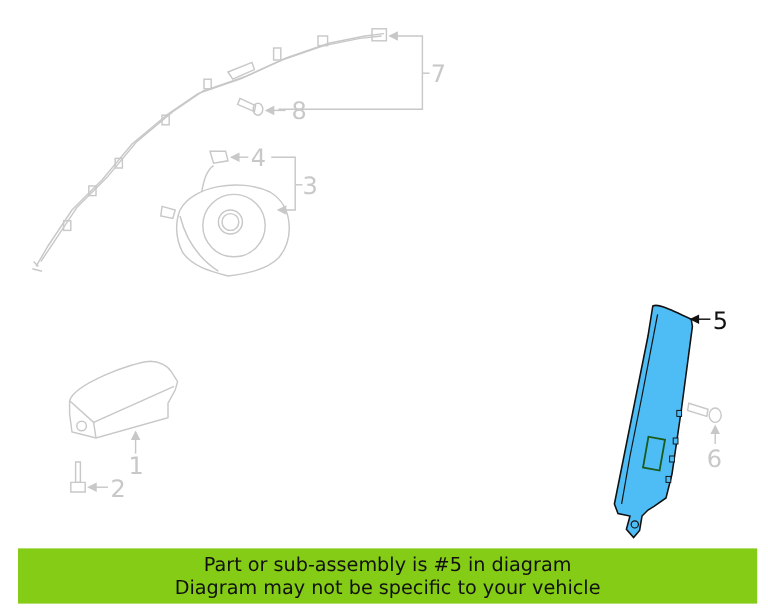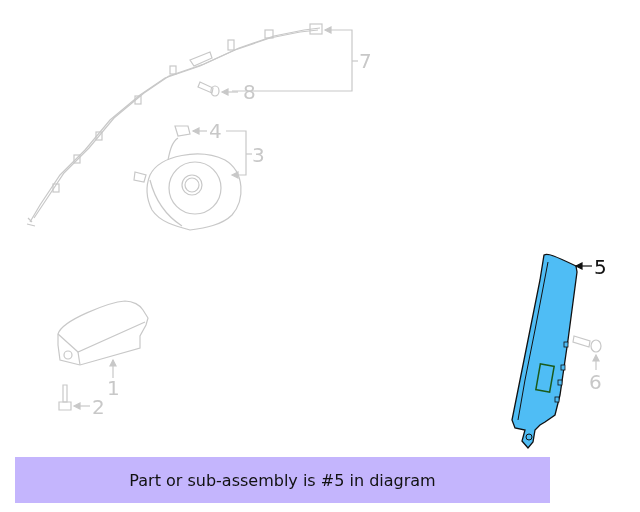--- a/index.html
+++ b/index.html
@@ -1,20 +1,20 @@
 <!DOCTYPE html>
 <html><head>
   <meta charset="utf-8">
   <style>
     html, body { margin: 0; padding: 0; background: #ffffff; }
     body { width: 640px; height: 512px; position: relative; overflow: hidden; font-family: "DejaVu Sans", sans-serif; }
     .diagram { position: absolute; left: 0; top: 0; width: 640px; height: 512px; }
     .callout { position: absolute; font-family: "DejaVu Sans", sans-serif; font-size: 20px; color: #c8c8c8; line-height: 1; }
     .callout.active { color: #111111; }
-    .banner { position: absolute; left: 15px; top: 457px; width: 535px; height: 46px; background: #c4b5fd;
+    .banner { position: absolute; left: 15px; top: 457px; width: 616px; height: 46px; background: #84cc16;
               display: flex; flex-direction: column; align-items: center; justify-content: center;
               font-family: "DejaVu Sans", sans-serif; font-size: 16px; color: #111; line-height: 19px; }
   </style>
 </head>
 <body>
 
 <svg class="diagram" viewBox="0 0 640 512" xmlns="http://www.w3.org/2000/svg">
 
   <g fill="none" stroke="#c8c8c8" stroke-width="1.2">
     <path d="M30,222 L40,205 L60,175 L85,150 L110,120 L140,95 L165,78 L200,66 L235,50 L270,38 L300,32 L318,30"></path>
@@ -107,13 +107,14 @@
 <span class="callout" style="left:92px; top:397px;">2</span>
 <span class="callout" style="left:252px; top:145px;">3</span>
 <span class="callout" style="left:209px; top:121px;">4</span>
 <span class="callout active" style="left:594px; top:257px;">5</span>
 <span class="callout" style="left:589px; top:372px;">6</span>
 <span class="callout" style="left:359px; top:51px;">7</span>
 <span class="callout" style="left:243px; top:82px;">8</span>
 
 <div class="banner">
   <div>Part or sub-assembly is #5 in diagram</div>
+  <div>Diagram may not be specific to your vehicle</div>
 </div>
 
 </body></html>

